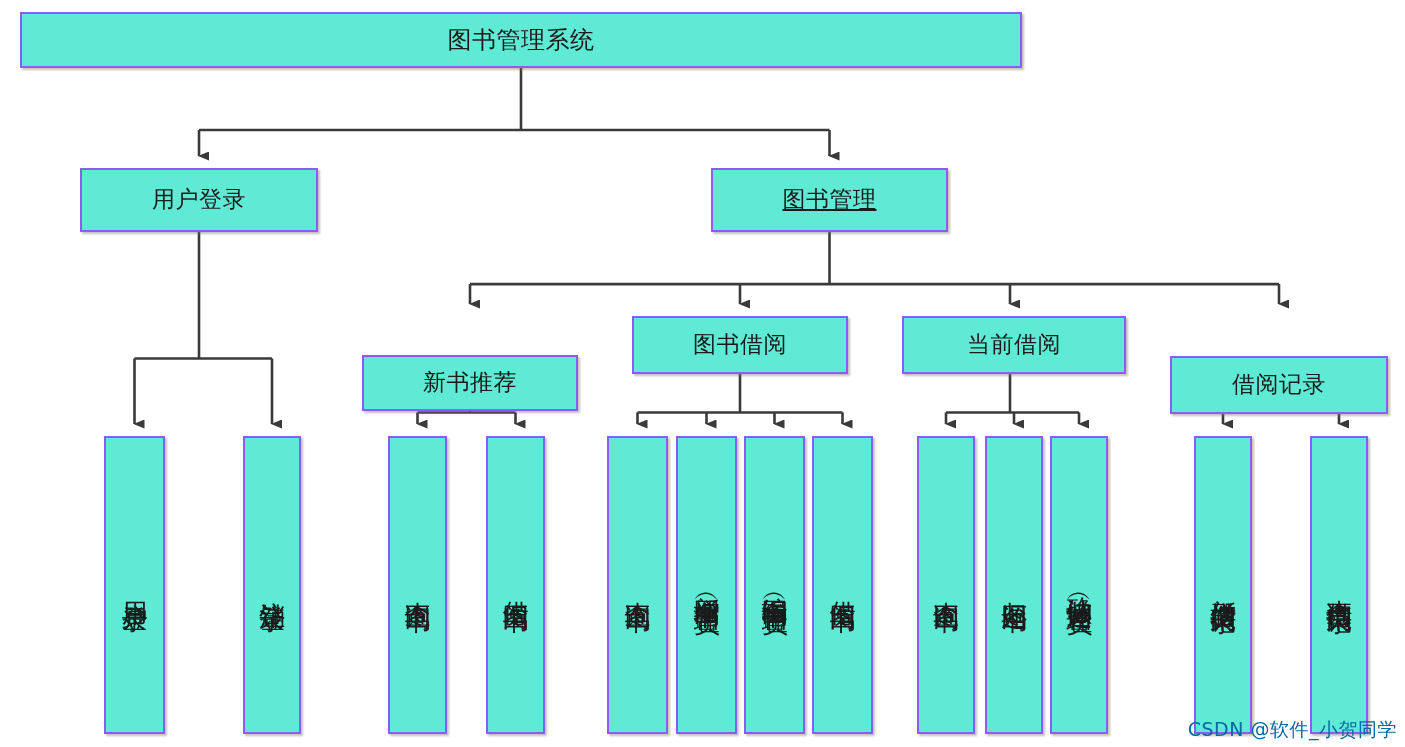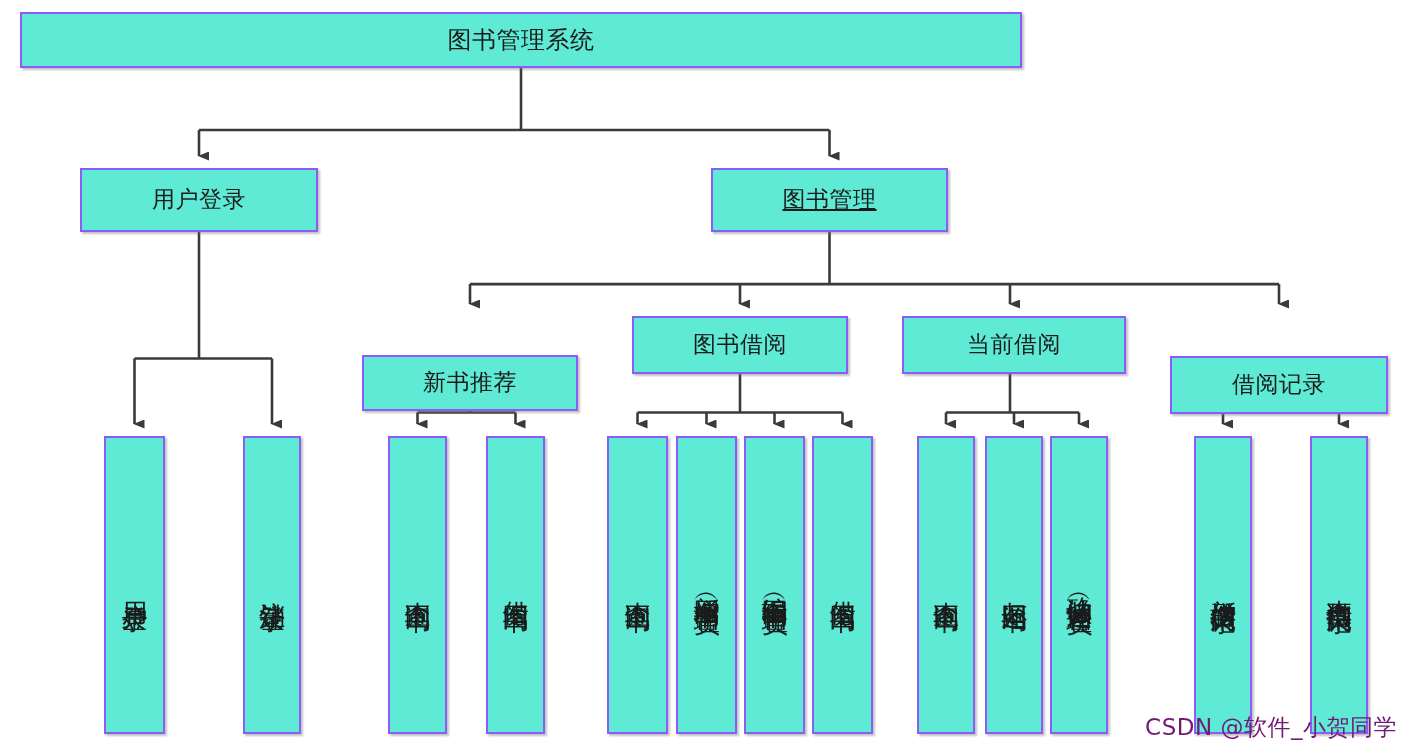--- a/index.html
+++ b/index.html
@@ -63,22 +63,22 @@
     font-size: 26px;
     line-height: 1.05;
     letter-spacing: 2px;
     white-space: nowrap;
     text-align: center;
   }
   .watermark {
     position: absolute;
     right: 8px;
     bottom: 4px;
-    font-size: 23px;
-    color: #701a75;
+    font-size: 19px;
+    color: #0369a1;
     letter-spacing: 0.5px;
     user-select: none;
     white-space: nowrap;
   }
 </style>
 </head>
 <body>
 
 <div id="diagram-root">
 

